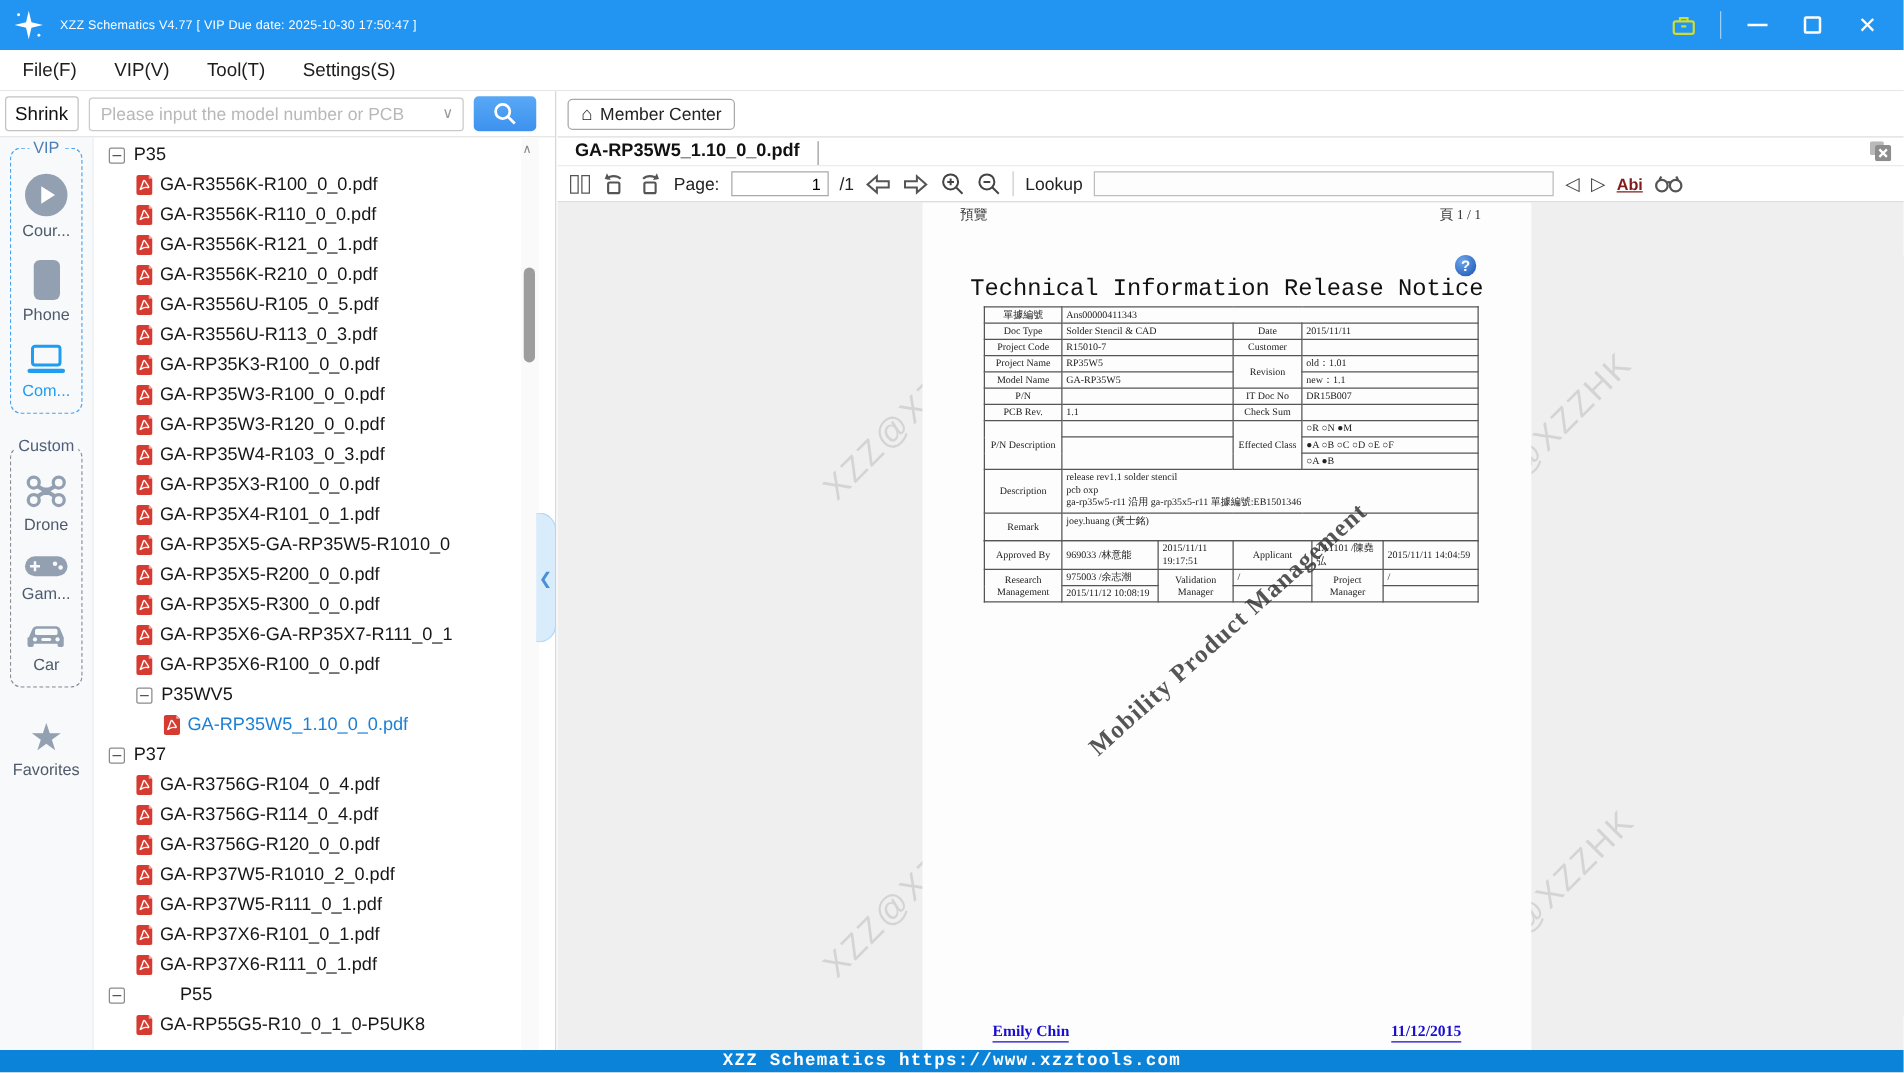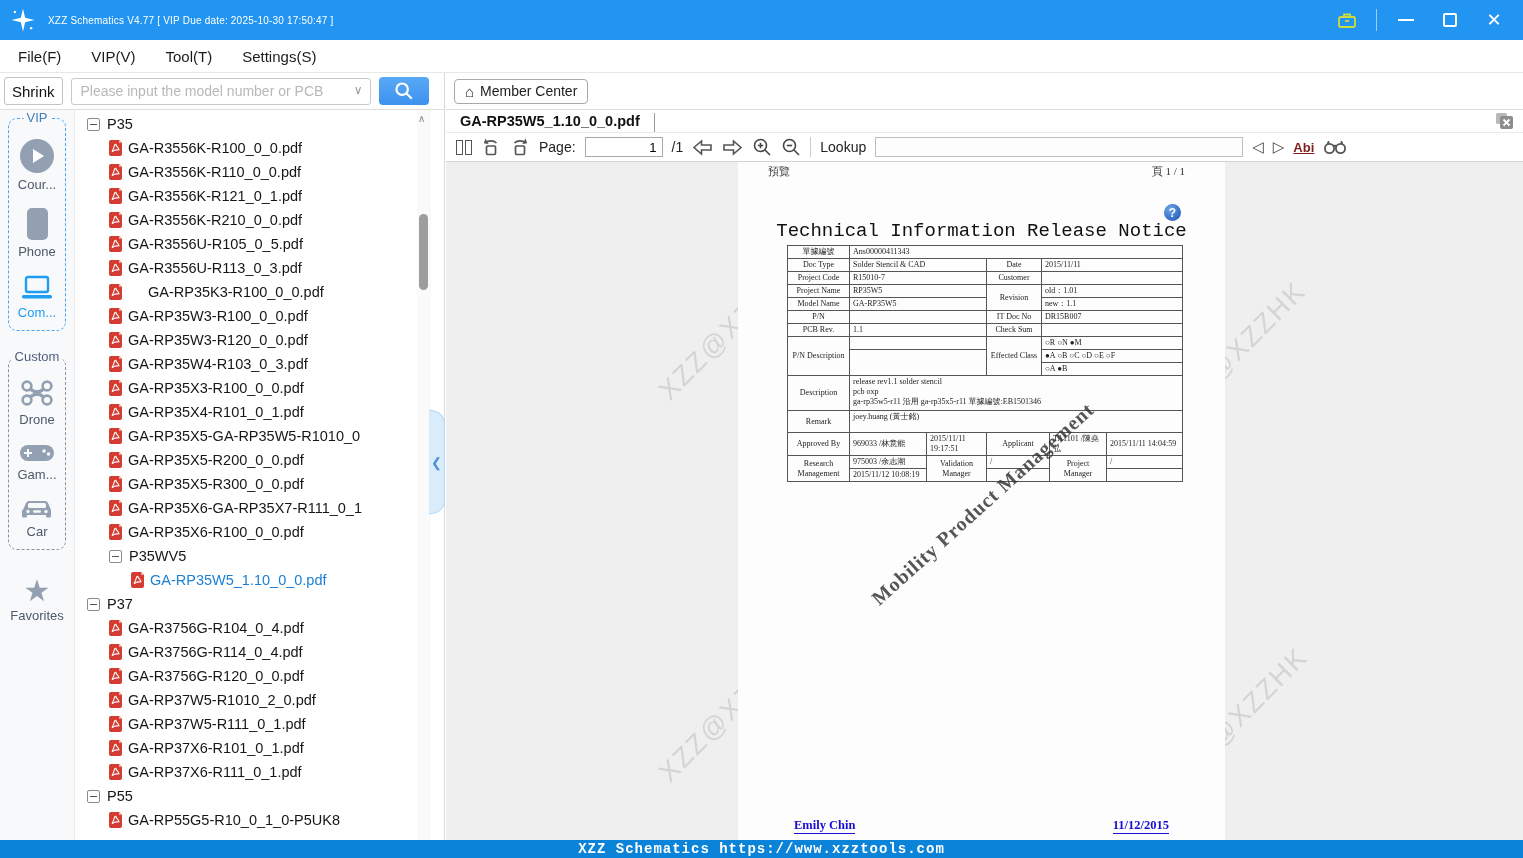--- a/index.html
+++ b/index.html
@@ -296,21 +296,21 @@
 
               <span class="pdf-ico">
                 <svg width="13" height="16" viewBox="0 0 13 16">
                   <path d="M2 0 h8 l3 3 v11 a2 2 0 0 1 -2 2 h-9 a2 2 0 0 1 -2 -2 v-12 a2 2 0 0 1 2 -2 Z" fill="#d63b31"></path>
                   <path d="M10 0 l3 3 h-3 Z" fill="#f3a79f"></path>
                   <path d="M3.2 11.5 Q5 7.5 5.6 5.2 q.5-1.6 1.4-.3 q.7 1.2 2.3 3.4 q1.3 1.7 .1 1.7 q-2.6-.4-4.4 .6 q-1.9 1.2-1.8 .9 Z" fill="none" stroke="#fff" stroke-width="1.1"></path>
                 </svg>
               </span>
               <span class="tlabel">GA-R3556U-R113_0_3.pdf</span>
             </div>
-            <div class="trow pdf" style="padding-left: 34px; gap: 20px;">
+            <div class="trow pdf" style="padding-left: 34px;">
 
               <span class="pdf-ico">
                 <svg width="13" height="16" viewBox="0 0 13 16">
                   <path d="M2 0 h8 l3 3 v11 a2 2 0 0 1 -2 2 h-9 a2 2 0 0 1 -2 -2 v-12 a2 2 0 0 1 2 -2 Z" fill="#d63b31"></path>
                   <path d="M10 0 l3 3 h-3 Z" fill="#f3a79f"></path>
                   <path d="M3.2 11.5 Q5 7.5 5.6 5.2 q.5-1.6 1.4-.3 q.7 1.2 2.3 3.4 q1.3 1.7 .1 1.7 q-2.6-.4-4.4 .6 q-1.9 1.2-1.8 .9 Z" fill="none" stroke="#fff" stroke-width="1.1"></path>
                 </svg>
               </span>
               <span class="tlabel">GA-RP35K3-R100_0_0.pdf</span>
             </div>
@@ -515,21 +515,21 @@
 
               <span class="pdf-ico">
                 <svg width="13" height="16" viewBox="0 0 13 16">
                   <path d="M2 0 h8 l3 3 v11 a2 2 0 0 1 -2 2 h-9 a2 2 0 0 1 -2 -2 v-12 a2 2 0 0 1 2 -2 Z" fill="#d63b31"></path>
                   <path d="M10 0 l3 3 h-3 Z" fill="#f3a79f"></path>
                   <path d="M3.2 11.5 Q5 7.5 5.6 5.2 q.5-1.6 1.4-.3 q.7 1.2 2.3 3.4 q1.3 1.7 .1 1.7 q-2.6-.4-4.4 .6 q-1.9 1.2-1.8 .9 Z" fill="none" stroke="#fff" stroke-width="1.1"></path>
                 </svg>
               </span>
               <span class="tlabel">GA-RP37X6-R111_0_1.pdf</span>
             </div>
-            <div class="trow folder" style="padding-left: 12px;">
+            <div class="trow folder" style="padding-left: 12px; gap: 37px;">
               <span class="folder-ico"></span>
 
               <span class="tlabel">P55</span>
             </div>
             <div class="trow pdf" style="padding-left: 34px;">
 
               <span class="pdf-ico">
                 <svg width="13" height="16" viewBox="0 0 13 16">
                   <path d="M2 0 h8 l3 3 v11 a2 2 0 0 1 -2 2 h-9 a2 2 0 0 1 -2 -2 v-12 a2 2 0 0 1 2 -2 Z" fill="#d63b31"></path>
                   <path d="M10 0 l3 3 h-3 Z" fill="#f3a79f"></path>

